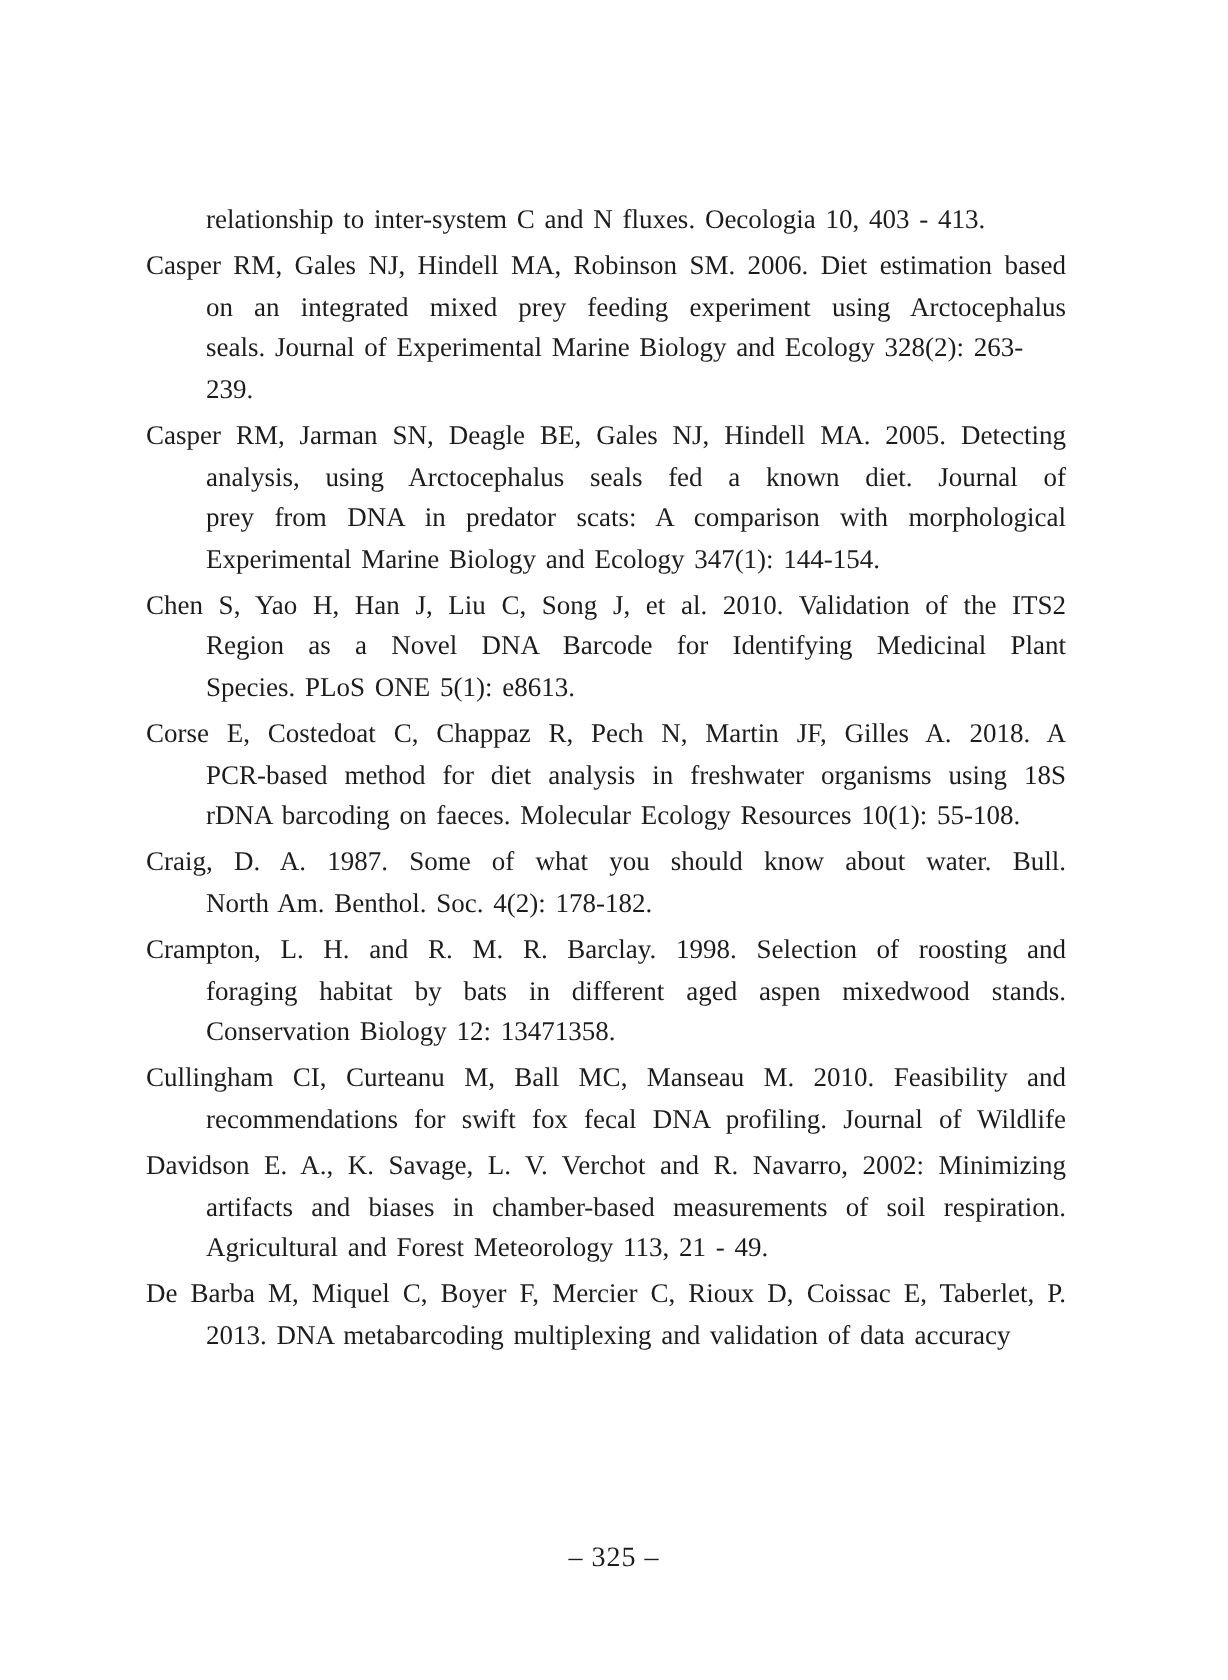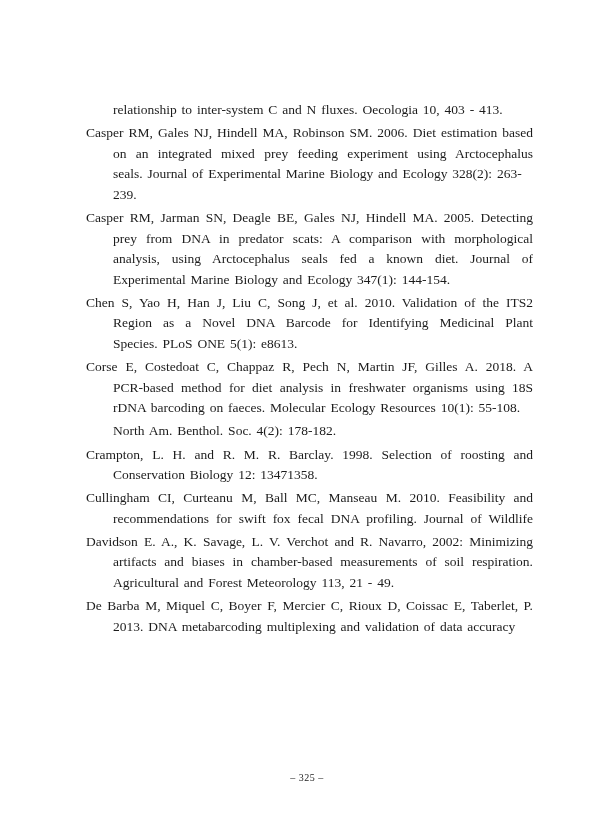--- a/index.html
+++ b/index.html
@@ -28,71 +28,73 @@
     font-size: 13.5px;
   }
   .ref {
     margin: 0 0 2.5px 0;
     word-spacing: 1.5px;
   }
   .line {
     line-height: 20.6px;
     white-space: normal;
   }
-  .fl { margin-left: 13px;  }   
-  .wl { margin-left: 40px; }   
+  .fl { margin-left: 0px;  }   
+  .wl { margin-left: 30px; }   
   .just {
     text-align: justify;
     text-align-last: justify;
   }
   .page-number {
     position: absolute;
     left: 0;
     top: 772px;
     width: 614px;
     text-align: center;
-    font-size: 10px;
+    font-size: 14px;
     letter-spacing: 0.5px;
     color: #1c1c1c;
   }
 </style>
 </head>
 <body>
 
 <div class="page">
   <div class="ref-list">
       <div class="ref">
         <div class="line wl">relationship to inter-system C and N fluxes. Oecologia 10, 403 - 413.</div>
       </div>
       <div class="ref">
         <div class="line fl just">Casper RM, Gales NJ, Hindell MA, Robinson SM. 2006. Diet estimation based</div>
         <div class="line wl just">on an integrated mixed prey feeding experiment using Arctocephalus</div>
         <div class="line wl">seals. Journal of Experimental Marine Biology and Ecology 328(2): 263-239.</div>
       </div>
       <div class="ref">
         <div class="line fl just">Casper RM, Jarman SN, Deagle BE, Gales NJ, Hindell MA. 2005. Detecting</div>
+        <div class="line wl just">analysis, using Arctocephalus seals fed a known diet. Journal of</div>
         <div class="line wl just">prey from DNA in predator scats: A comparison with morphological</div>
-        <div class="line wl just">analysis, using Arctocephalus seals fed a known diet. Journal of</div>
         <div class="line wl">Experimental Marine Biology and Ecology 347(1): 144-154.</div>
       </div>
       <div class="ref">
         <div class="line fl just">Chen S, Yao H, Han J, Liu C, Song J, et al. 2010. Validation of the ITS2</div>
         <div class="line wl just">Region as a Novel DNA Barcode for Identifying Medicinal Plant</div>
         <div class="line wl">Species. PLoS ONE 5(1): e8613.</div>
       </div>
       <div class="ref">
         <div class="line fl just">Corse E, Costedoat C, Chappaz R, Pech N, Martin JF, Gilles A. 2018. A</div>
         <div class="line wl just">PCR-based method for diet analysis in freshwater organisms using 18S</div>
         <div class="line wl">rDNA barcoding on faeces. Molecular Ecology Resources 10(1): 55-108.</div>
       </div>
       <div class="ref">
+        <div class="line fl just">Craig, D. A. 1987. Some of what you should know about water. Bull.</div>
         <div class="line wl">North Am. Benthol. Soc. 4(2): 178-182.</div>
       </div>
       <div class="ref">
         <div class="line fl just">Crampton, L. H. and R. M. R. Barclay. 1998. Selection of roosting and</div>
+        <div class="line wl just">foraging habitat by bats in different aged aspen mixedwood stands.</div>
         <div class="line wl">Conservation Biology 12: 13471358.</div>
       </div>
       <div class="ref">
         <div class="line fl just">Cullingham CI, Curteanu M, Ball MC, Manseau M. 2010. Feasibility and</div>
         <div class="line wl just">recommendations for swift fox fecal DNA profiling. Journal of Wildlife</div>
       </div>
       <div class="ref">
         <div class="line fl just">Davidson E. A., K. Savage, L. V. Verchot and R. Navarro, 2002: Minimizing</div>
         <div class="line wl just">artifacts and biases in chamber-based measurements of soil respiration.</div>
         <div class="line wl">Agricultural and Forest Meteorology 113, 21 - 49.</div>

